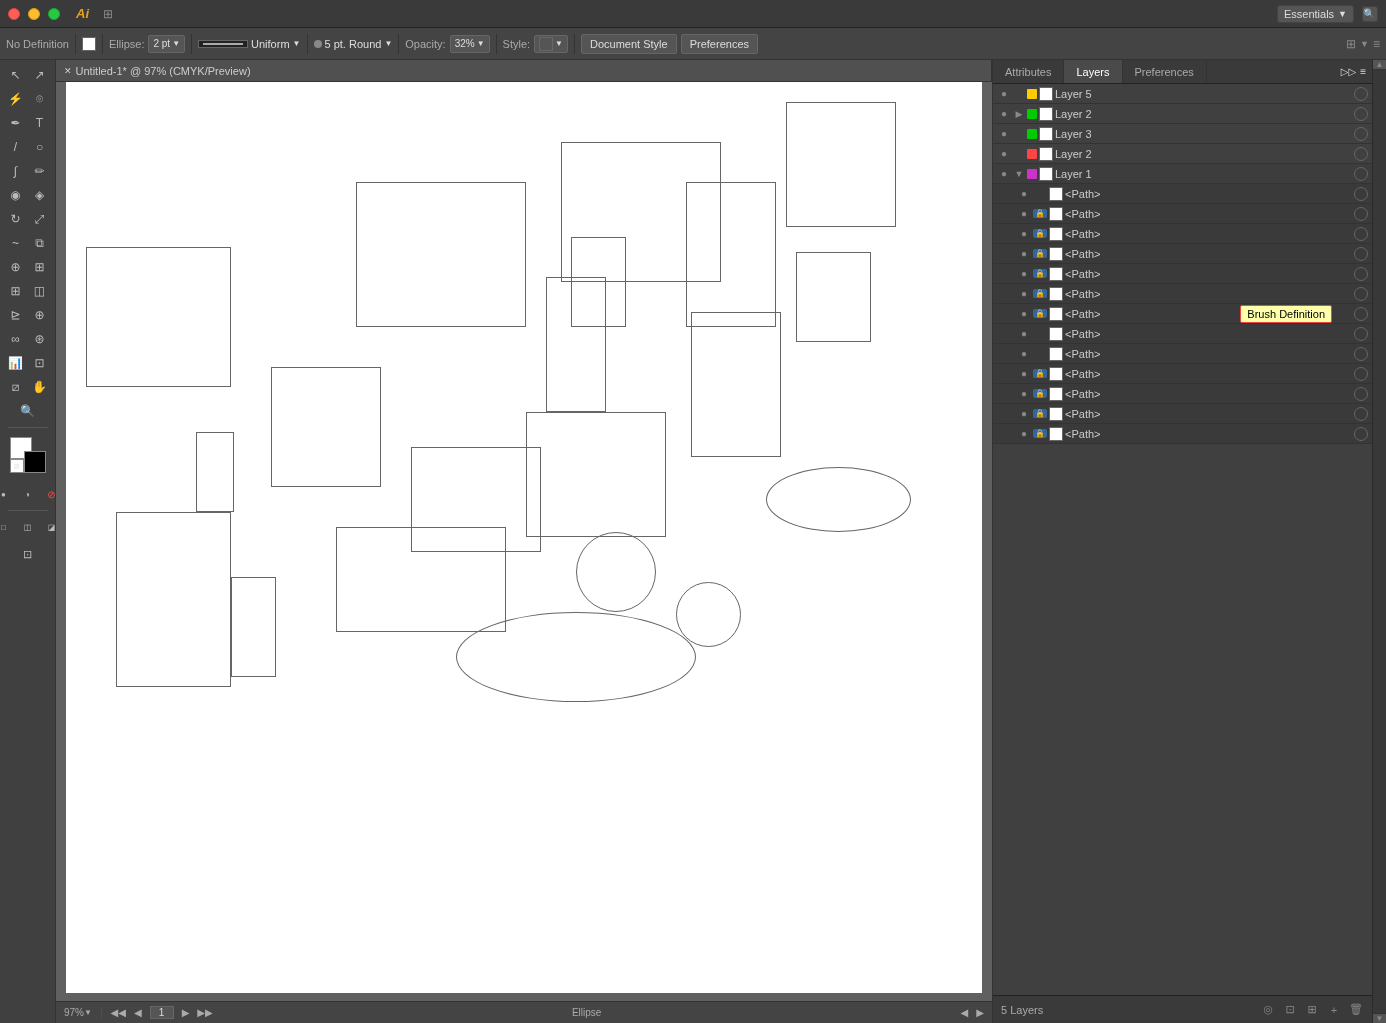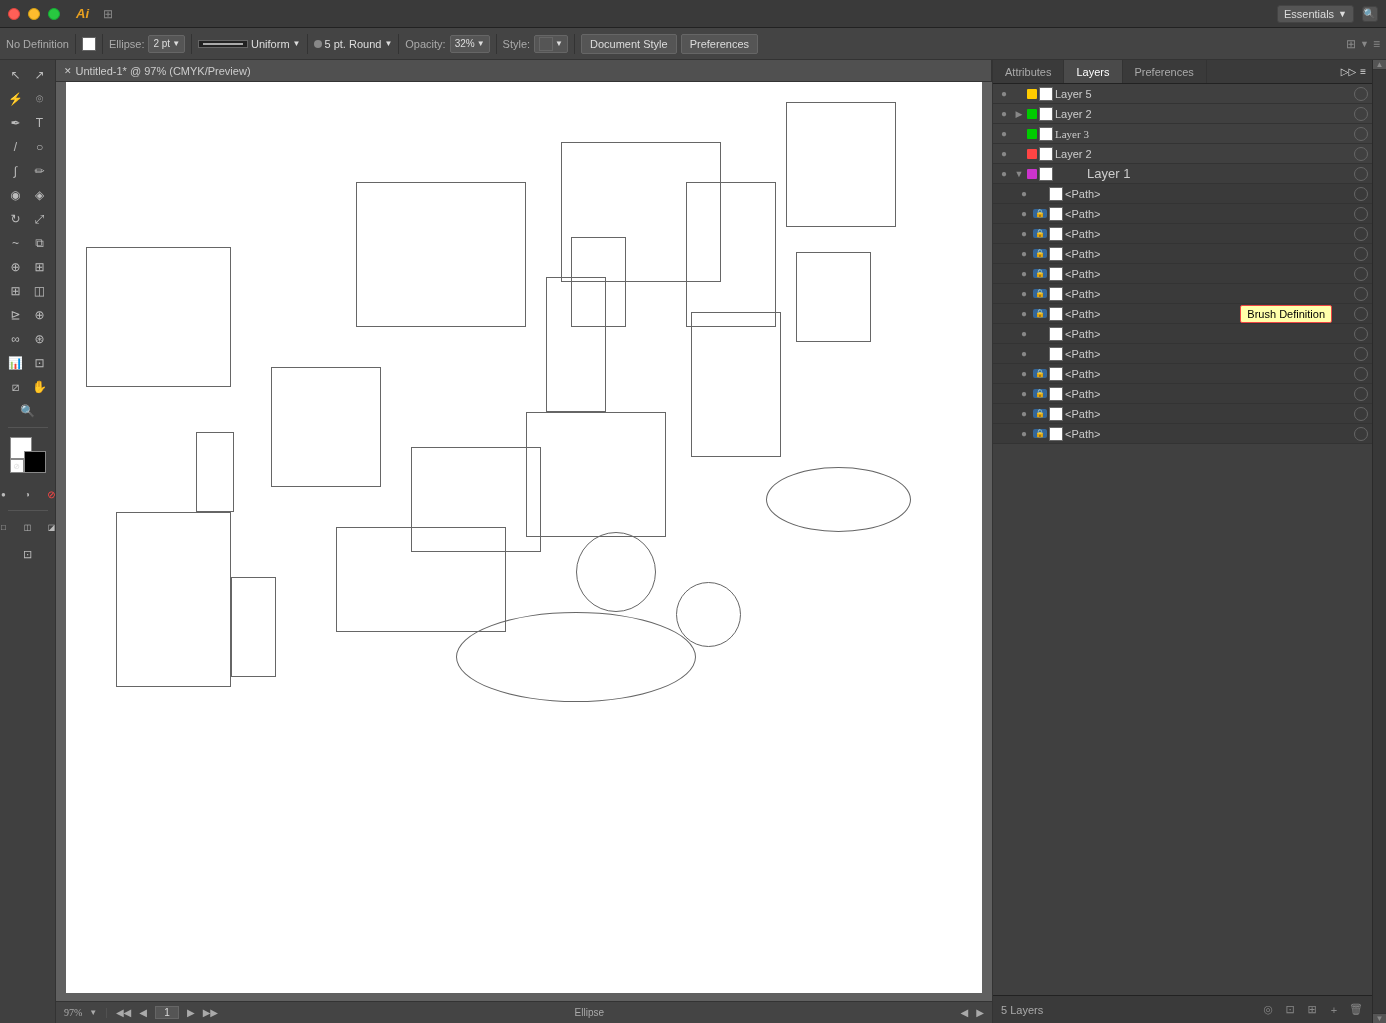--- a/index.html
+++ b/index.html
@@ -326,21 +326,21 @@
         <div class="shape" style="left: 50px; top: 430px; width: 115px; height: 175px;"></div>
         <div class="shape" style="left: 165px; top: 495px; width: 45px; height: 100px;"></div>
         <div class="shape" style="left: 270px; top: 445px; width: 170px; height: 105px;"></div>
         <div class="shape shape-ellipse" style="left: 700px; top: 385px; width: 145px; height: 65px;"></div>
         <div class="shape shape-ellipse" style="left: 510px; top: 450px; width: 80px; height: 80px;"></div>
         <div class="shape shape-ellipse" style="left: 390px; top: 530px; width: 240px; height: 90px;"></div>
         <div class="shape shape-ellipse" style="left: 610px; top: 500px; width: 65px; height: 65px;"></div>
       </div>
 
     <div class="status-bar">
-      <div style="display:flex; align-items:center; gap:7px;font-family:Liberation Serif, serif;">
+      <div style="display:flex; align-items:center; gap:0;">
         <span>97%</span>
         <span style="font-size:8px;">▼</span>
       </div>
       <span style="color:#555;">|</span>
       <span>◀◀</span>
       <span>◀</span>
       <input type="text" value="1" style="width: 24px; background: rgb(85, 85, 85); border: 1px solid rgb(102, 102, 102); color: rgb(221, 221, 221); font-size: 10px; text-align: center;">
       <span>▶</span>
       <span>▶▶</span>
       <span style="flex:1;"></span>
@@ -378,37 +378,37 @@
           <span class="color-dot" style="background: rgb(0, 204, 0);"></span>
           <span class="layer-swatch"></span>
           <span class="layer-name" style="color: rgb(204, 204, 204); font-size: 11px;">Layer 2</span>
           <span class="circle-icon"></span>
         </div>
         <div class="layer-row" style="padding-left: 4px;">
           <span class="eye-icon" style="color: rgb(136, 136, 136);">●</span>
           <span class="expand-icon"> </span>
           <span class="color-dot" style="background: rgb(0, 204, 0);"></span>
           <span class="layer-swatch"></span>
-          <span class="layer-name" style="color: rgb(204, 204, 204); font-size: 11px; font-family: Liberation Serif, serif;">Layer 3</span>
+          <span class="layer-name" style="color: rgb(204, 204, 204); font-size: 11px;">Layer 3</span>
           <span class="circle-icon"></span>
         </div>
         <div class="layer-row" style="padding-left: 4px;">
           <span class="eye-icon" style="color: rgb(136, 136, 136);">●</span>
           <span class="expand-icon"> </span>
           <span class="color-dot" style="background: rgb(255, 68, 68);"></span>
           <span class="layer-swatch"></span>
           <span class="layer-name" style="color: rgb(204, 204, 204); font-size: 11px;">Layer 2</span>
           <span class="circle-icon"></span>
         </div>
         <div class="layer-row expanded expanded" style="padding-left: 4px;">
           <span class="eye-icon" style="color: rgb(136, 136, 136);">●</span>
           <span class="expand-icon">▼</span>
           <span class="color-dot" style="background: rgb(204, 51, 204);"></span>
           <span class="layer-swatch"></span>
-          <span class="layer-name" style="color: rgb(204, 204, 204); font-size: 13px; margin-left: 32px;">Layer 1</span>
+          <span class="layer-name" style="color: rgb(204, 204, 204); font-size: 11px;">Layer 1</span>
           <span class="circle-icon"></span>
         </div>
         <div class="layer-row" style="padding-left: 24px; background: rgb(58, 58, 58);">
           <span class="eye-icon" style="color: rgb(136, 136, 136);">●</span>
           <span class="lock-icon" style="color: rgb(119, 170, 255); background: rgb(51, 102, 153); width: 14px; border-radius: 2px; text-align: center;"></span>
           <span class="layer-swatch"></span>
           <span class="layer-name" style="color: rgb(204, 204, 204); font-size: 11px;">&lt;Path&gt;</span>
           <span class="circle-icon"></span>
         </div>
         <div class="layer-row" style="padding-left: 24px; background: rgb(58, 58, 58);">

